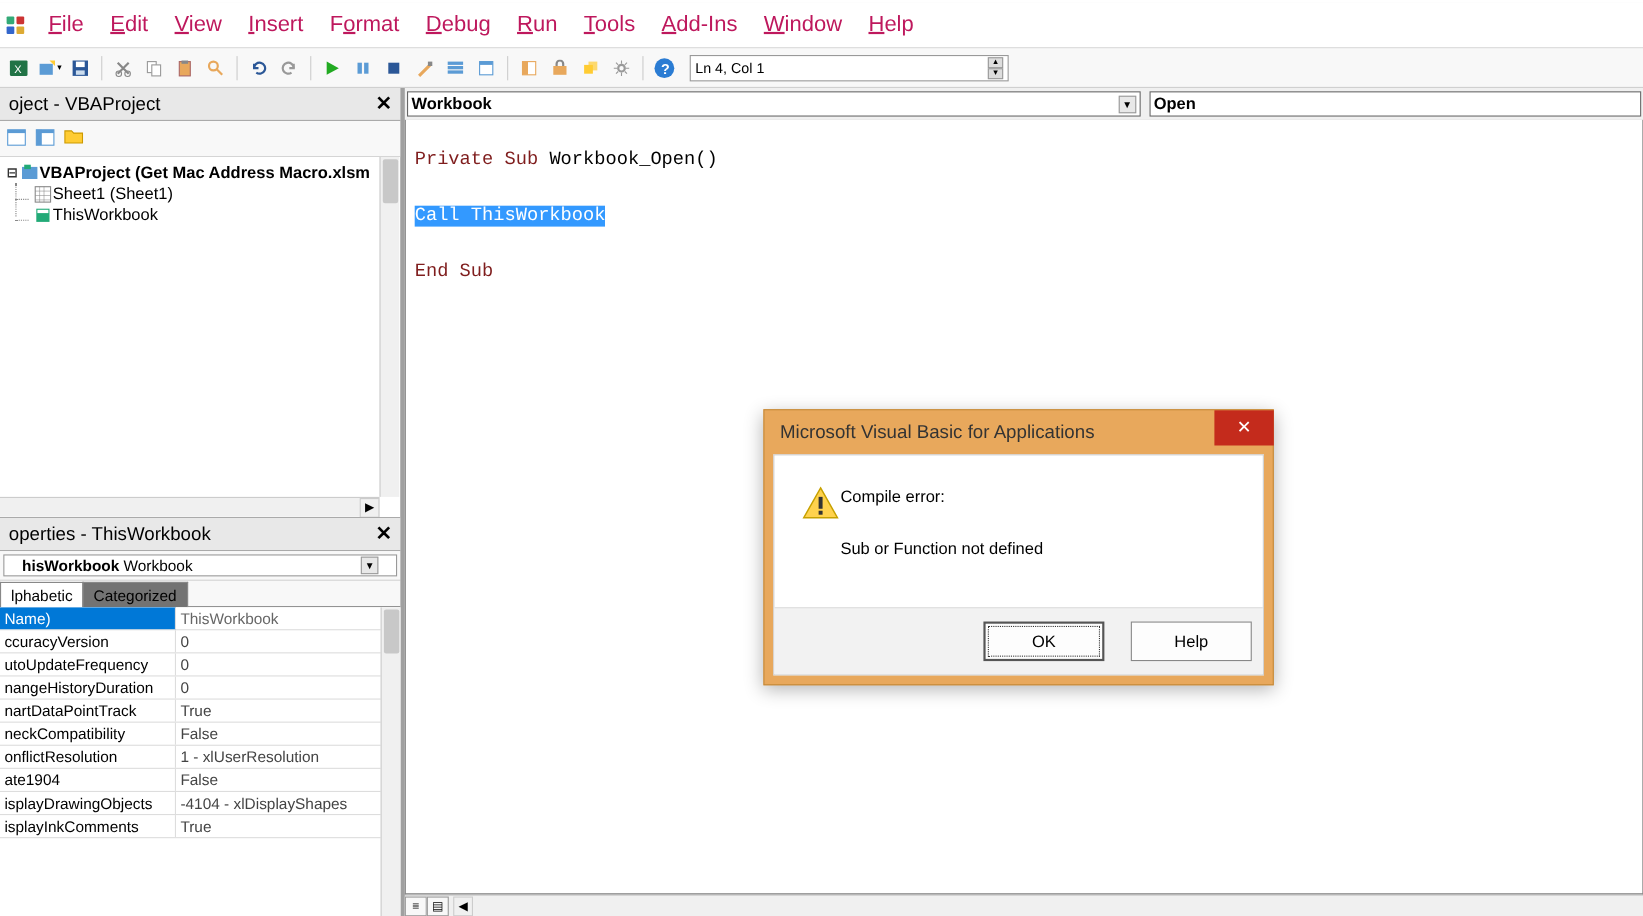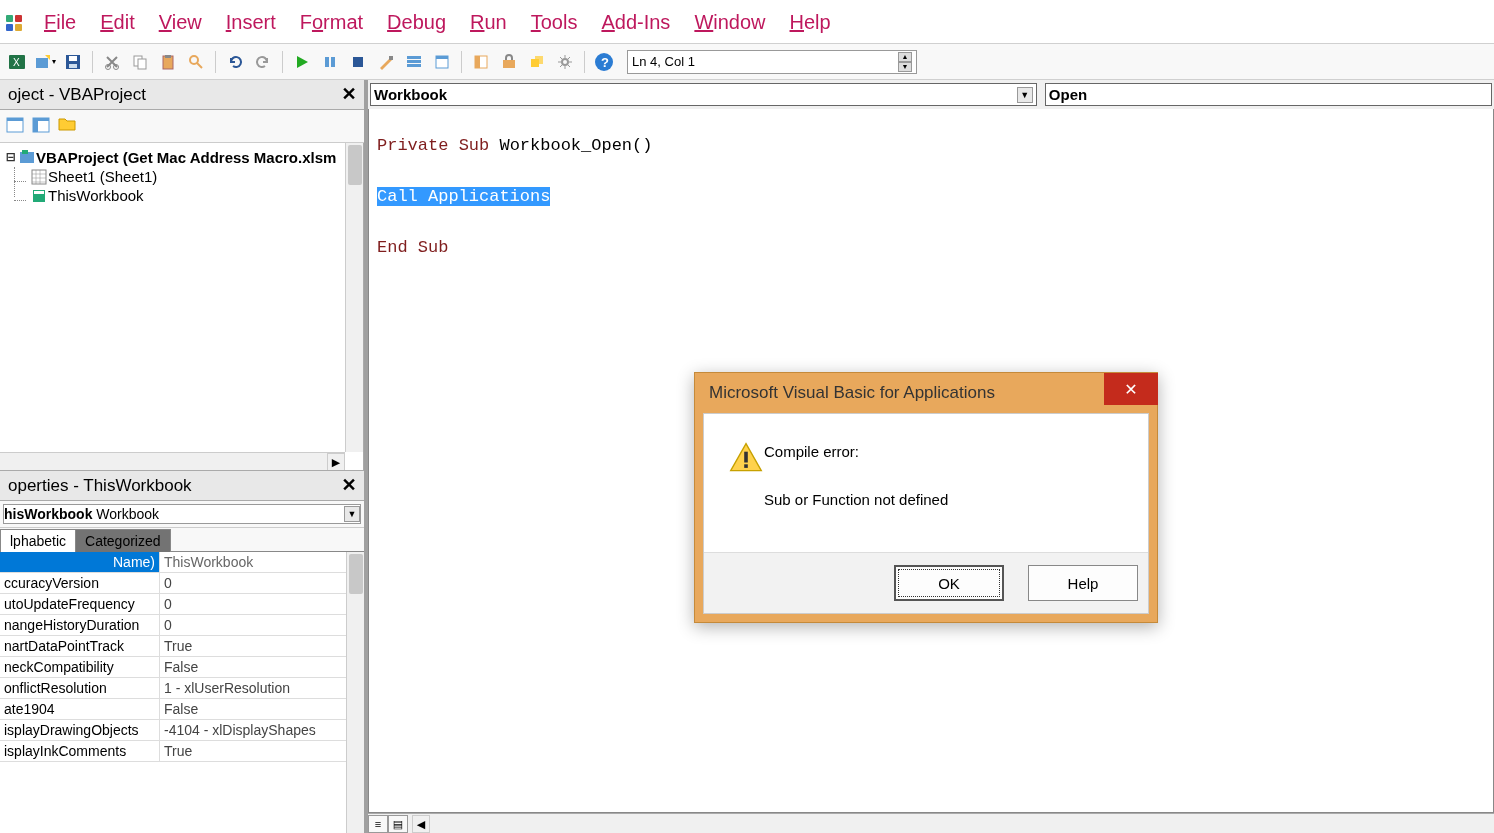--- a/index.html
+++ b/index.html
@@ -207,21 +207,21 @@
       padding: 3px;
       background: #f8f8f8;
       border-bottom: 1px solid #ccc;
     }
     .prop-object-dropdown {
       flex: 1;
       border: 1px solid #999;
       background: #fff;
       display: flex;
       justify-content: space-between;
-      padding: 1px 0;
+      padding: 1px 16px;
       font-size: 14px;
     }
     .dd-arrow {
       width: 16px; height: 16px;
       background: #e8e8e8;
       border: 1px solid #999;
       text-align: center;
       font-size: 9px; line-height: 14px;
     }
     .prop-tabs {
@@ -245,21 +245,21 @@
       flex: 1;
       background: #fff;
       overflow: auto;
       position: relative;
     }
     .prop-row {
       display: flex;
       border-bottom: 1px solid #ddd;
       font-size: 14px;
     }
-    .prop-row.sel .prop-name { background: #0078d7; color: #fff; text-align: right; }
+    .prop-row.sel .prop-name { background: #0078d7; color: #fff; }
     .prop-name {
       width: 160px;
       padding: 2px 4px;
       border-right: 1px solid #ddd;
     }
     .prop-val {
       flex: 1;
       padding: 2px 4px;
       color: #444;
     }
@@ -692,21 +692,21 @@
         <span class="dd-arrow">▼</span>
       </div>
       <div class="code-dd">
         <span>Open</span>
         <span class="dd-arrow" style="visibility:hidden">▼</span>
       </div>
     </div>
     <div class="code-editor">
       <div class="code-line"><span class="kw">Private</span> <span class="kw">Sub</span><span> Workbook_Open()</span></div>
       <div class="code-line">&nbsp;</div>
-      <div class="code-line"><span class="sel">Call Applications</span></div>
+      <div class="code-line"><span class="sel">Call ThisWorkbook</span></div>
       <div class="code-line">&nbsp;</div>
       <div class="code-line"><span class="kw">End Sub</span></div>
     </div>
     <div class="bottom-scroll">
       <div class="view-btns">
         <div class="view-btn">≡</div>
         <div class="view-btn">▤</div>
       </div>
       <div class="scroll-arrow" style="margin-left:4px">◀</div>
       <div style="flex:1"></div>

